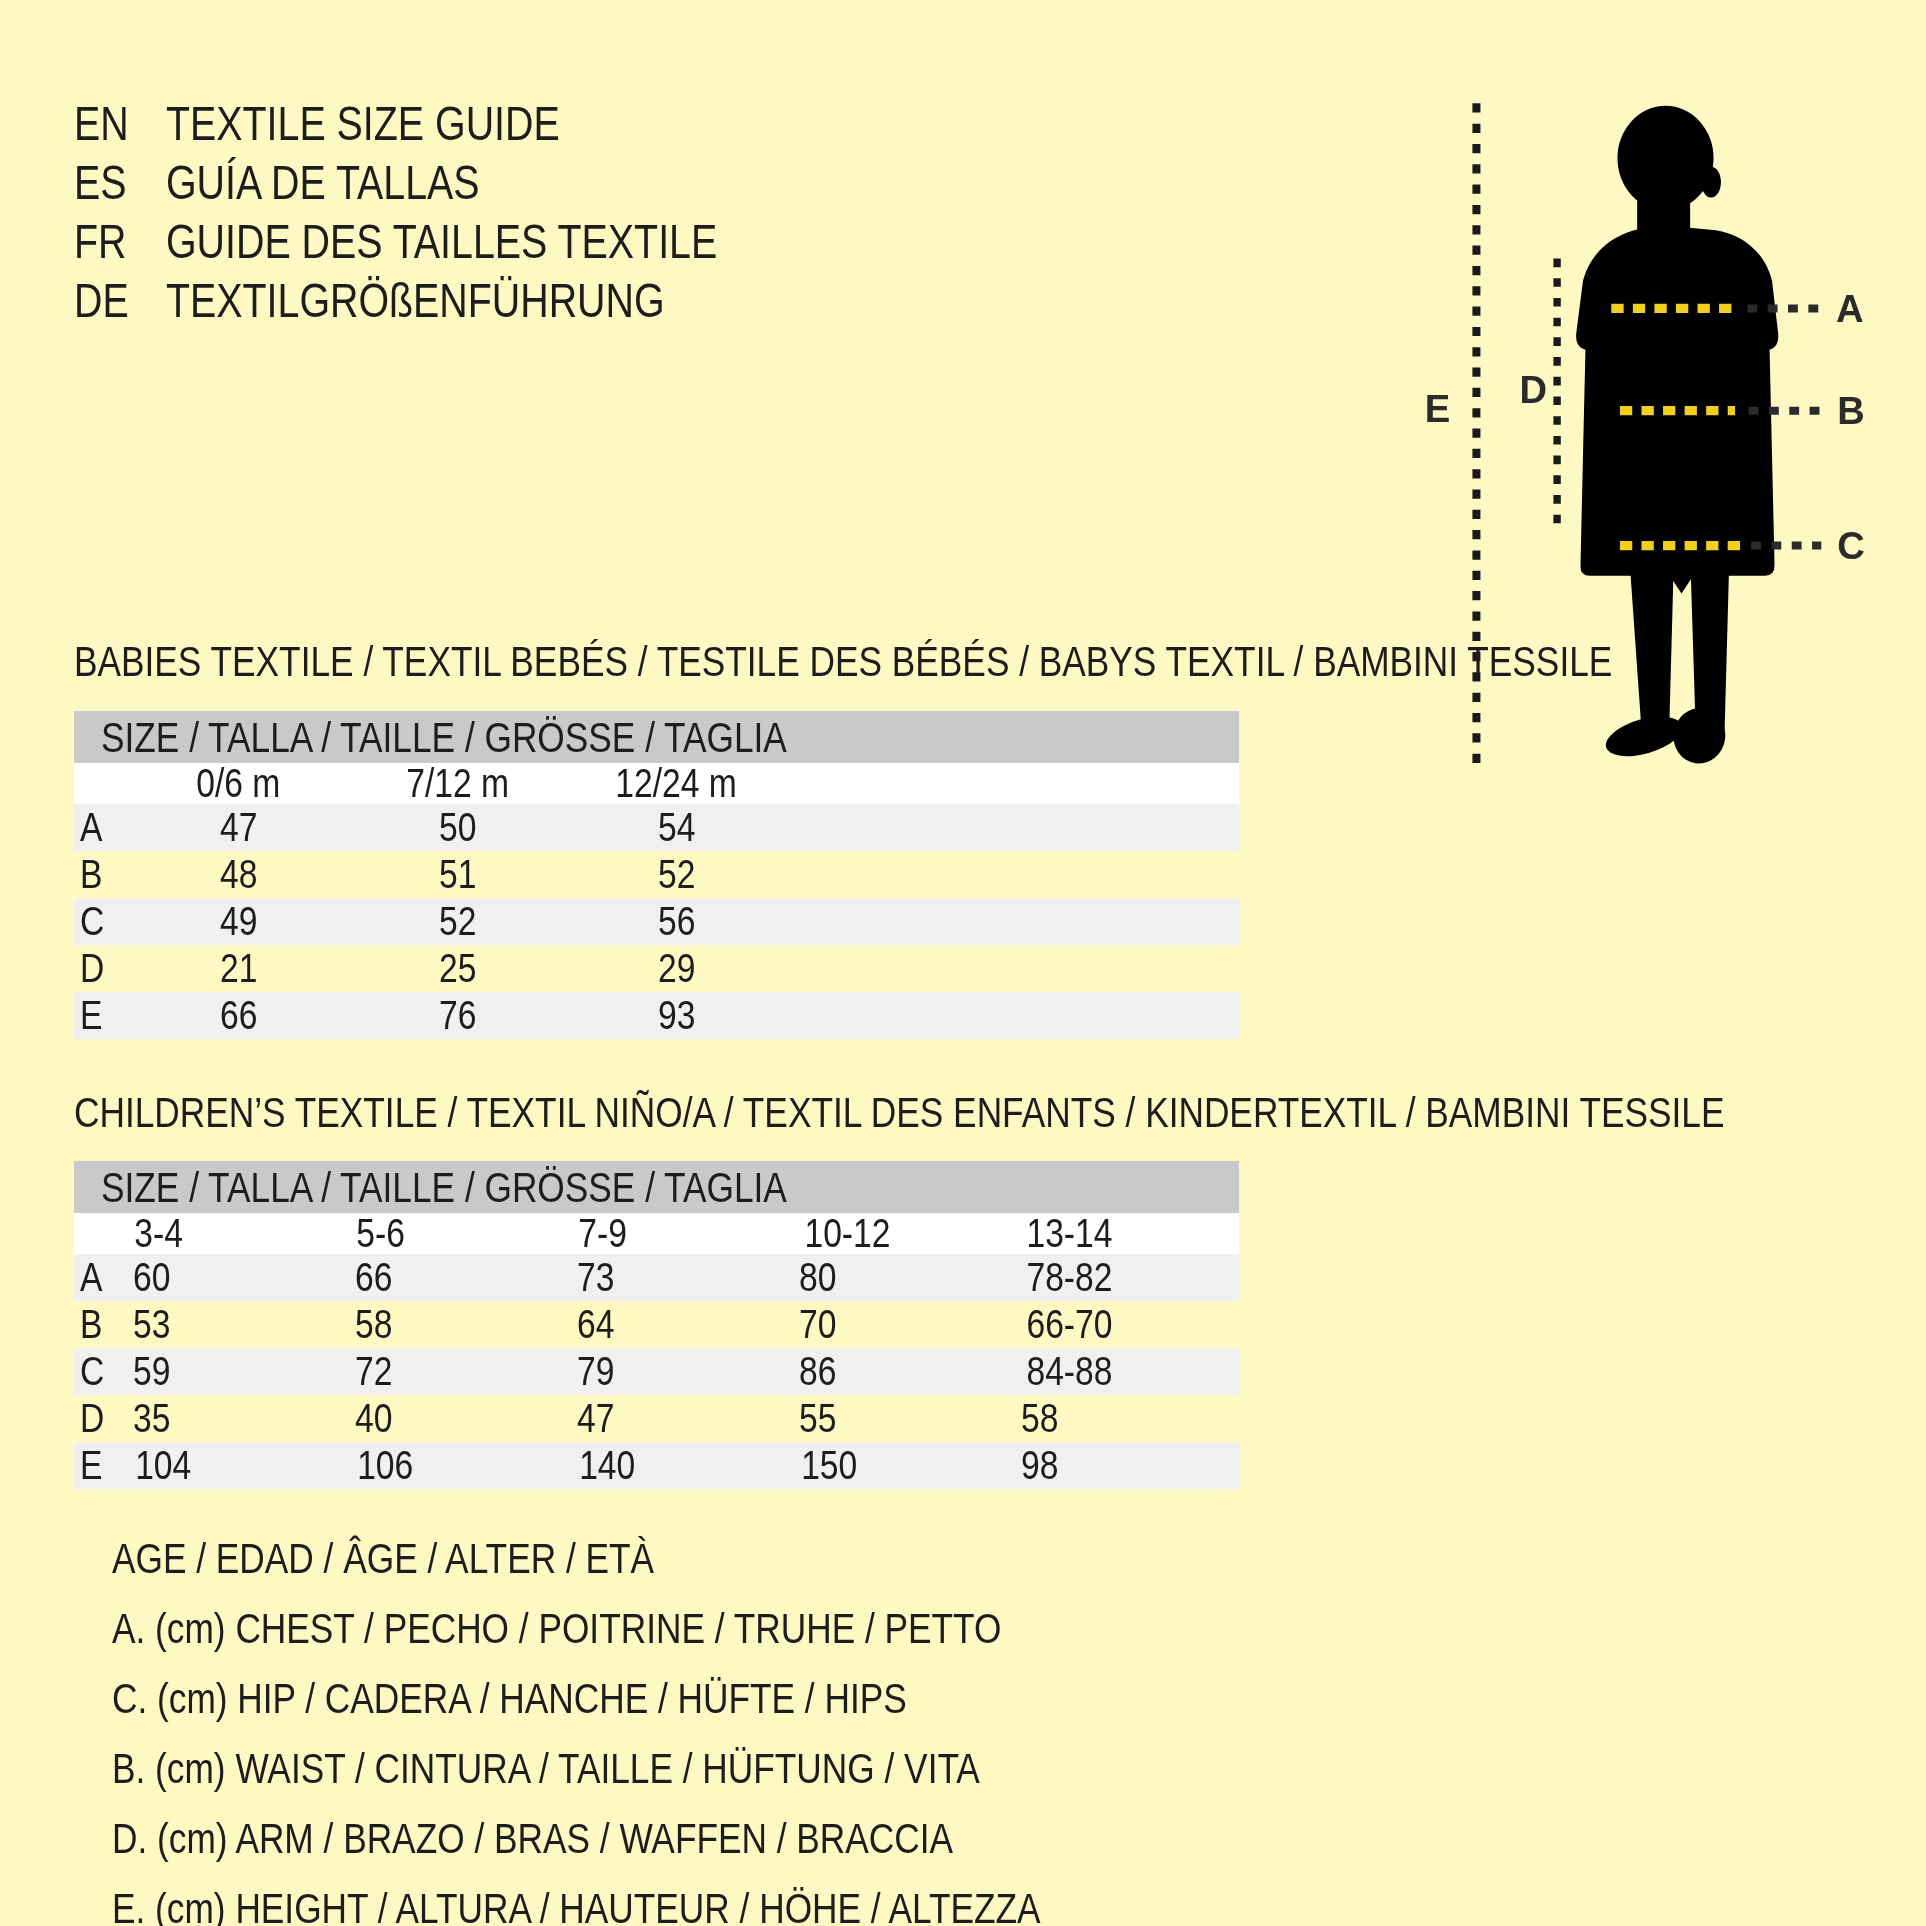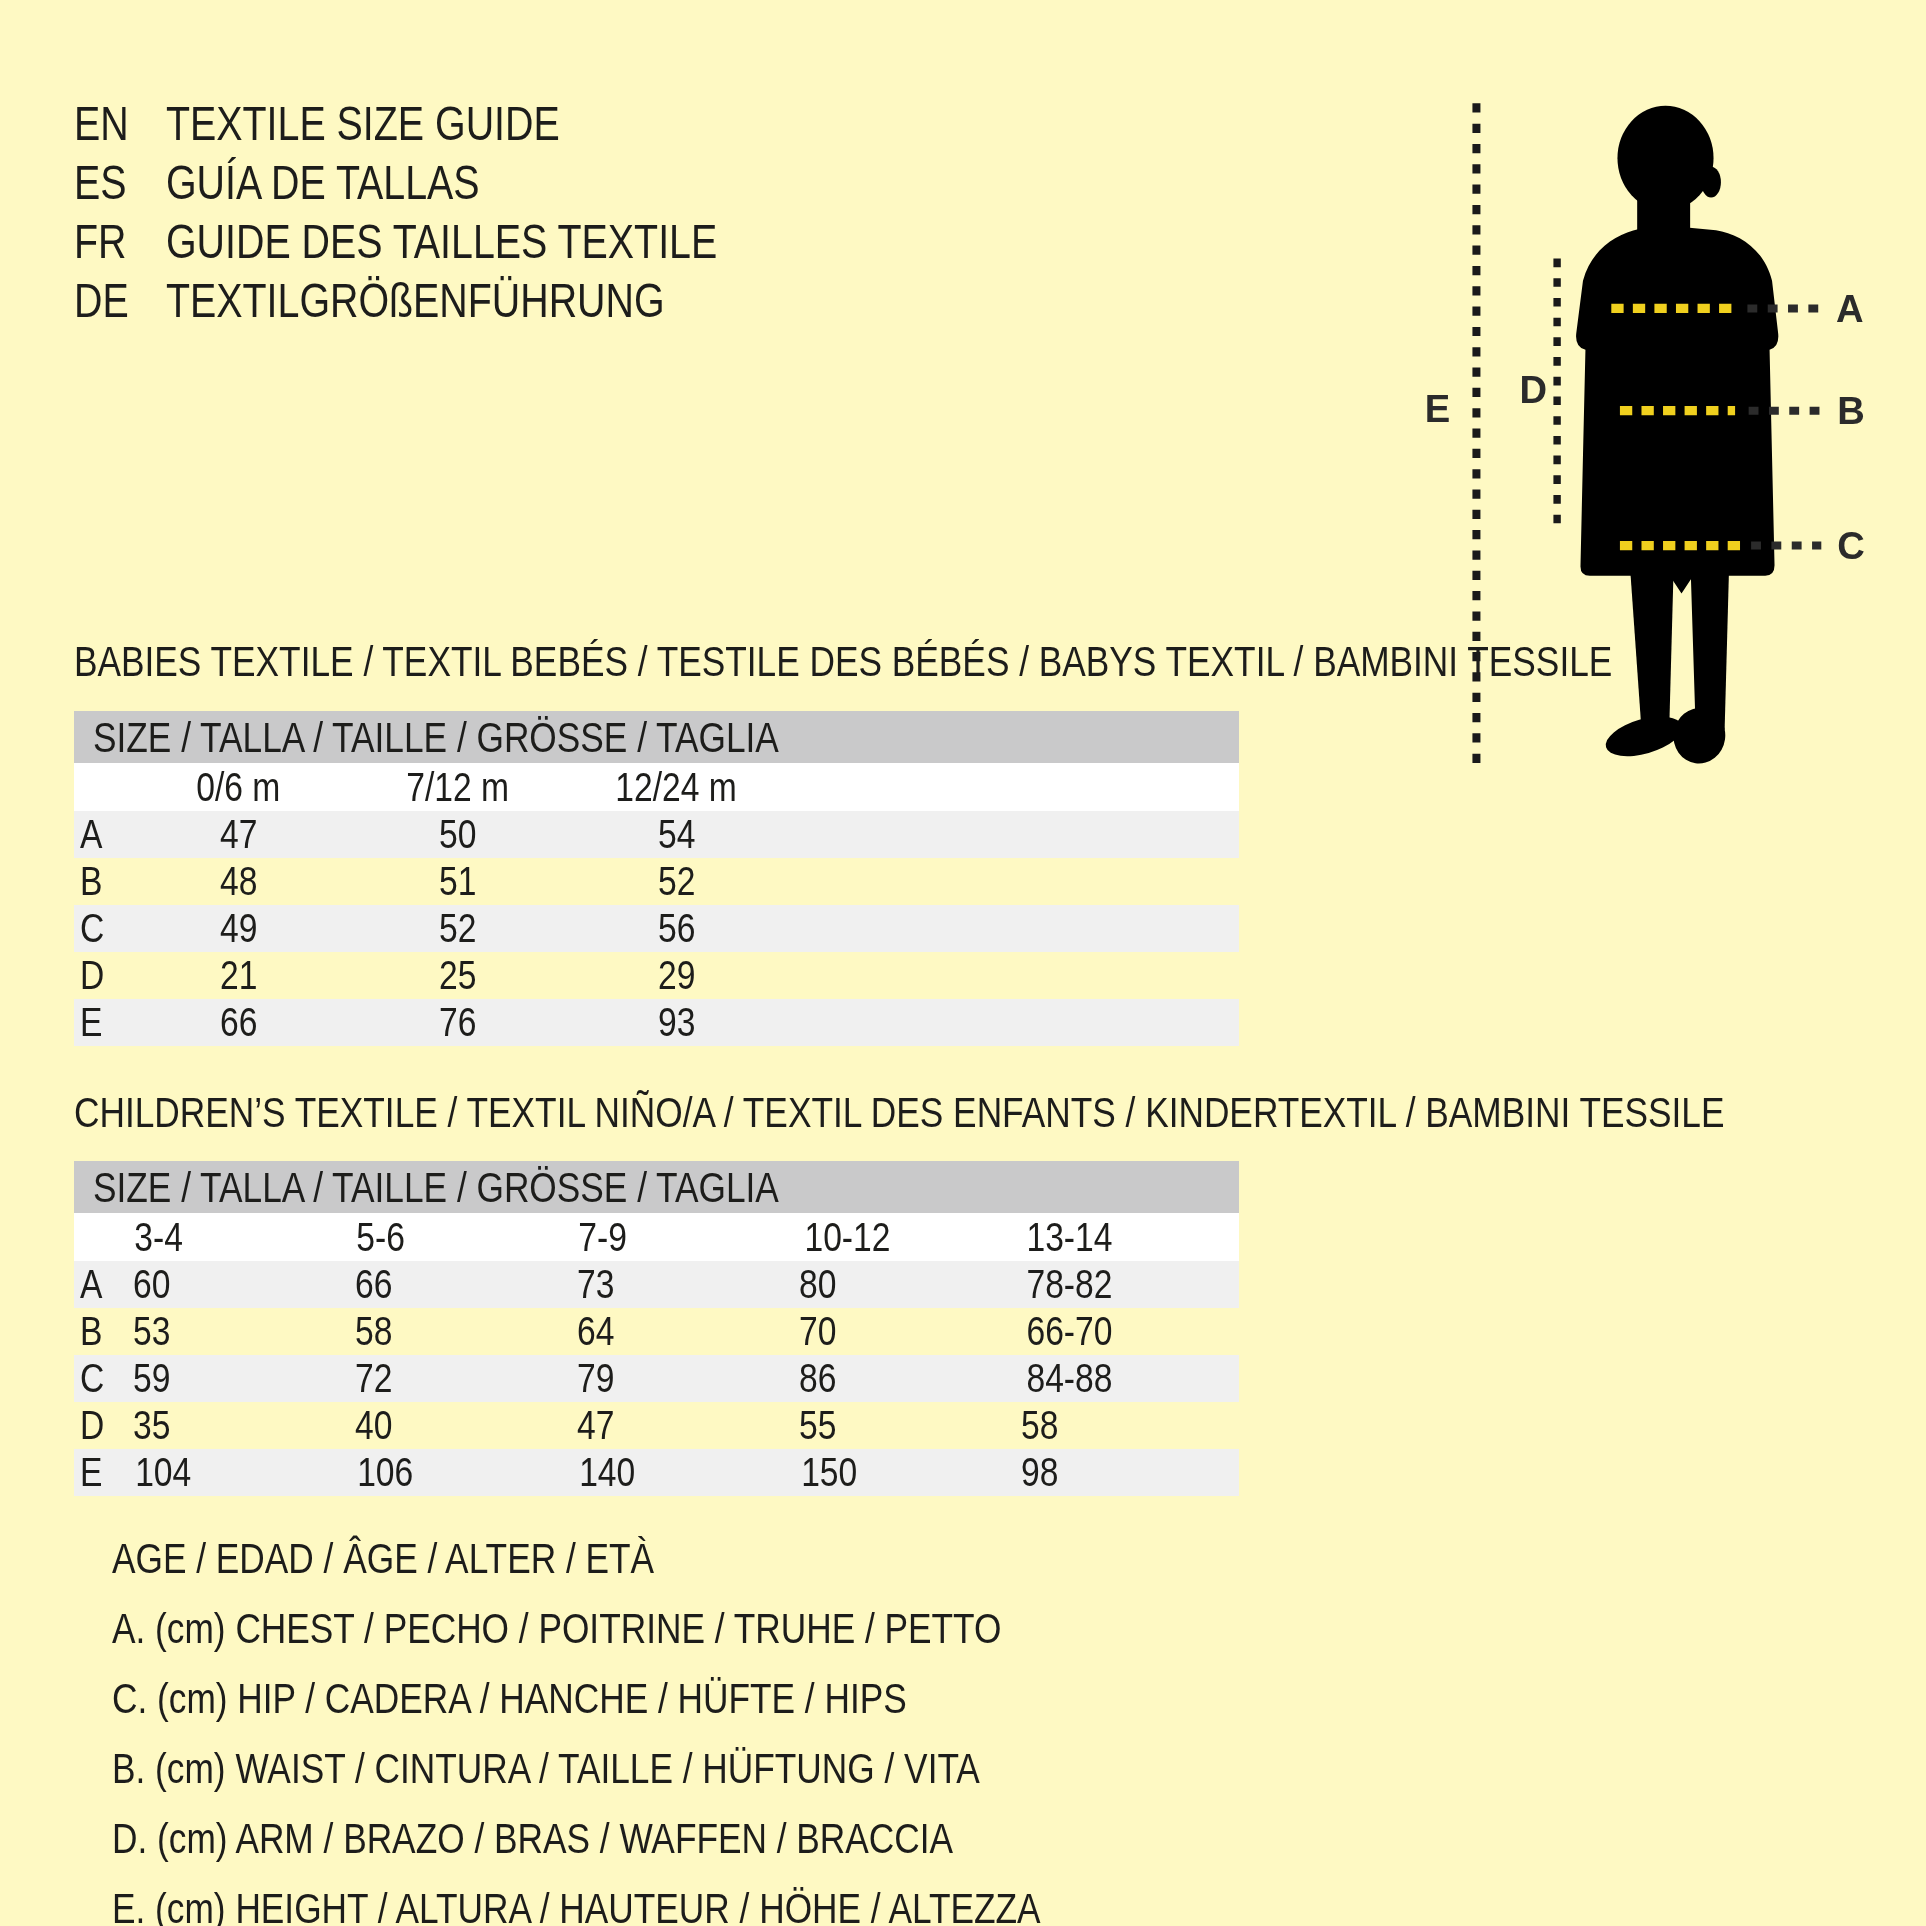--- a/index.html
+++ b/index.html
@@ -22,22 +22,22 @@
 
   
   .sec-heading { position:absolute; left:74px; font-size:43px; line-height:43px; }
   .heading-babies { top:640px; }
   .heading-children { top:1091px; }
 
   
   .size-table { position:absolute; left:74px; width:1165px; }
   .table-babies { top:711px; }
   .table-children { top:1161px; }
-  .size-bar { height:52px; background:#c9c9ca; display:flex; align-items:center; padding-left:19px; font-size:43px; }
-  .col-row { display:flex; height:48px; align-items:center; font-size:41px; background:#ffffff; }
+  .size-bar { height:52px; background:#c9c9ca; display:flex; align-items:center; padding-left:27px; font-size:43px; }
+  .col-row { display:flex; height:41px; align-items:center; font-size:41px; background:#ffffff; }
   .data-row { display:flex; height:47px; align-items:center; font-size:41px; }
   .stripe { background:#f0f0f0; }
   .rl { width:55px; flex:0 0 55px; padding-left:6.2px; }
   .table-babies .vc { width:219px; flex:0 0 219px; text-align:center; }
   .table-children .vc { width:222px; flex:0 0 222px; text-align:left; }
 
   
   .legend { position:absolute; left:74px; top:1523px; font-size:43px; }
   .legend-line { height:70px; display:flex; align-items:center;margin-left:38px; }
 </style>

